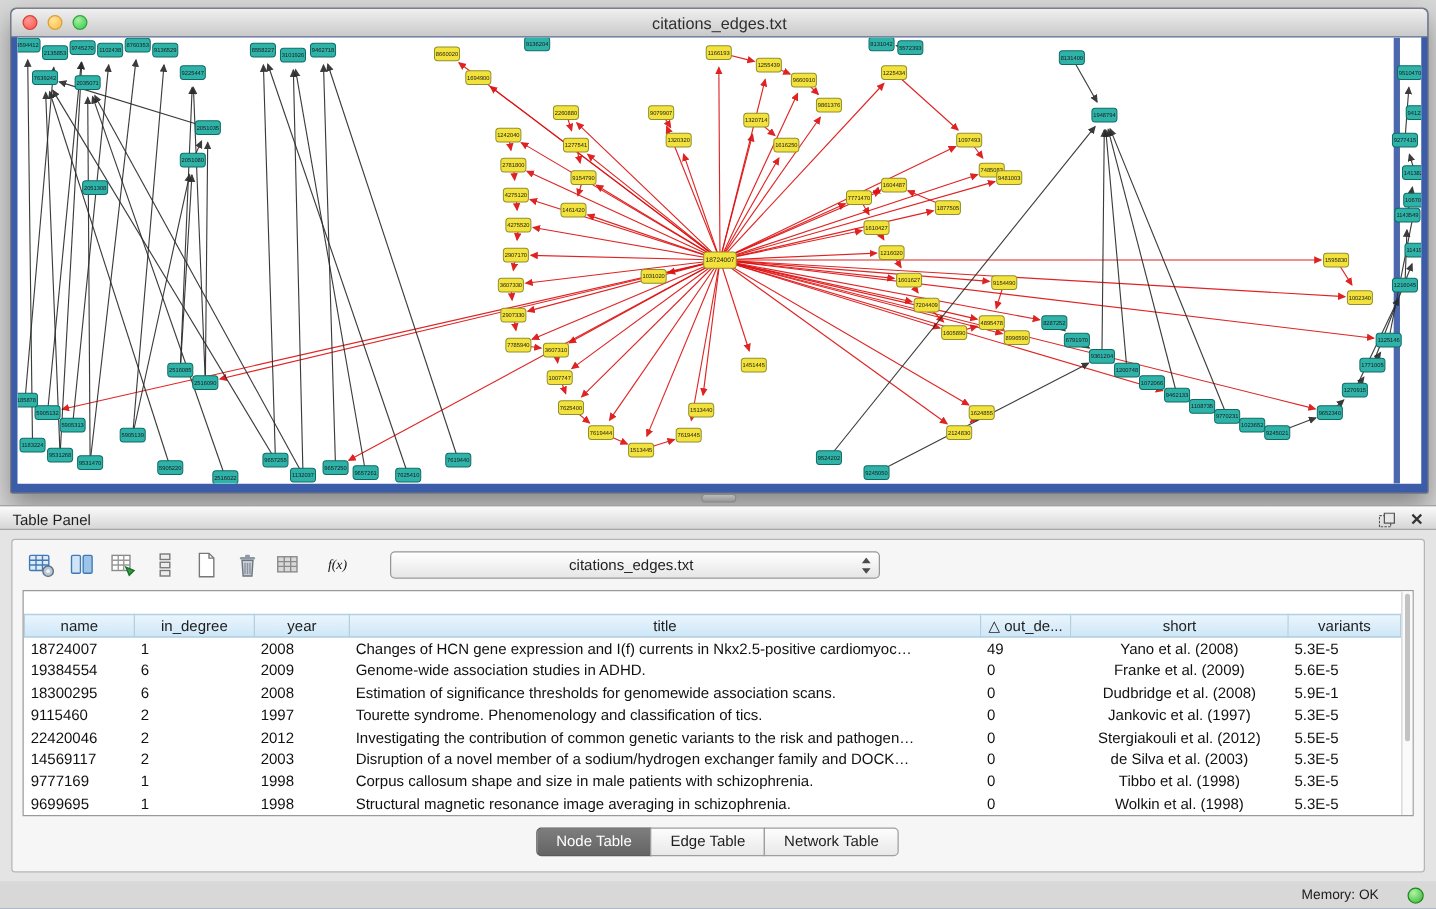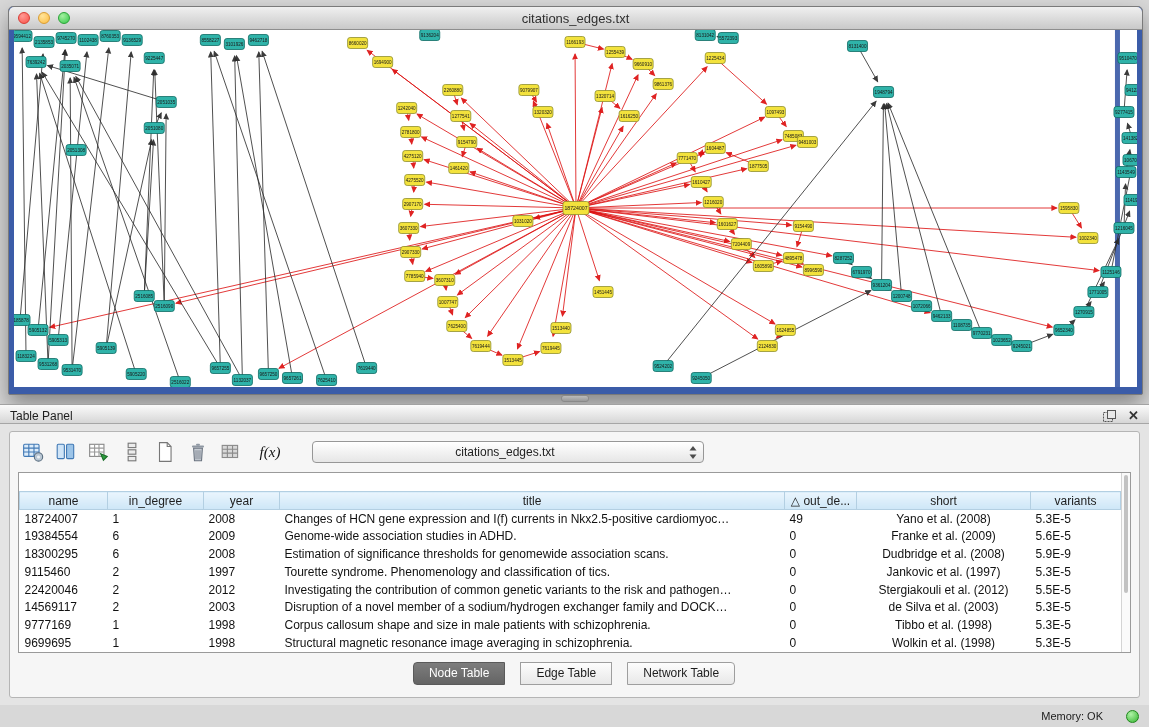--- a/index.html
+++ b/index.html
@@ -27,37 +27,37 @@
   
   .panel-header{position:absolute;left:0;top:404px;width:1149px;height:20px;box-sizing:border-box;
     background:linear-gradient(#fbfbfb,#d6d6d6);border-top:1px solid #a2a2a2;border-bottom:1px solid #a6a6a6;
     display:flex;align-items:flex-end;padding:0 10px;font-size:12px;color:#1e1e1e;}
   .header-icons{margin-left:auto;display:flex;align-items:center;gap:12px;}
   .hicon{cursor:default;display:flex;align-items:center;color:#333;font-size:13px;font-weight:bold;}
   .panel-body{position:absolute;left:0;top:424px;width:1149px;height:281px;background:#e4e4e4;box-sizing:border-box;padding:7px 9px;}
   .panel-content{background:#f6f6f6;border:1px solid #b5b5b5;border-radius:3px;height:100%;box-sizing:border-box;padding:6px 8px 8px;}
   .toolbar{display:flex;align-items:center;gap:7px;padding:2px 2px 8px;}
   .tb-icon{width:26px;height:24px;display:flex;align-items:center;justify-content:center;border-radius:3px;}
-  .fx-btn{font-family:"Liberation Serif",serif;font-style:italic;font-size:15px;color:#111;padding:0 6px;}
+  .fx-btn{font-family:"Liberation Serif",serif;font-style:italic;font-size:11px;color:#111;padding:0 6px;}
   .combobox{margin-left:16px;width:392px;height:22px;box-sizing:border-box;border:1px solid #979797;border-radius:4px;
     background:linear-gradient(#ffffff,#e6e6e6);display:flex;align-items:center;padding:0 6px 0 8px;font-size:12px;box-shadow:inset 0 1px 0 #fff;}
   .combo-label{flex:1;text-align:center;}
   
   .table-wrap{display:flex;border:1px solid #9a9a9a;background:#fff;height:179px;overflow:hidden;}
   table{border-collapse:collapse;table-layout:fixed;width:1104px;font-size:12px;margin-top:18px;}
   th,td{box-sizing:border-box;white-space:nowrap;overflow:hidden;}
   th{background:linear-gradient(#eaf5fd,#cde6f7);border:1px solid #b3cfe2;height:18px;font-weight:normal;color:#1d1d1d;text-align:center;}
   td{height:16px;padding:0 5px;color:#111;}
   .col-name{width:88px}.col-in_degree{width:96px}.col-year{width:76px}.col-title{width:505px}
   .col-out_degree{width:72px}.col-short{width:174px}.col-pagerank{width:90px}
   td.col-short{text-align:center}
   .vscroll{width:15px;background:#fafafa;border-left:1px solid #d4d4d4;position:relative;}
   .vthumb{position:absolute;left:2px;right:2px;top:2px;height:118px;background:#c2c2c2;border-radius:7px;}
   
-  .tabs{display:flex;justify-content:center;margin-top:9px;gap:16px;}
+  .tabs{display:flex;justify-content:center;margin-top:9px;}
   .tab{height:21px;line-height:21px;padding:0 15px;font-size:12px;border:1px solid #9e9e9e;margin-left:-1px;
     background:linear-gradient(#fdfdfd,#e8e8e8);color:#1d1d1d;}
   .tab:first-child{border-radius:4px 0 0 4px;}
   .tab:last-child{border-radius:0 4px 4px 0;}
   .tab.active{background:linear-gradient(#7d7d7d,#646464);color:#fff;border-color:#5a5a5a;}
   
   .statusbar{position:absolute;left:0;bottom:0;width:1149px;height:22px;box-sizing:border-box;
     display:flex;align-items:center;justify-content:flex-end;gap:23px;padding:0 10px;font-size:11px;color:#1c1c1c;}
   .mem-dot{width:11px;height:11px;border-radius:50%;background:radial-gradient(circle at 35% 30%,#b0f3a8,#35b52f);border:1px solid #1f871c;}
 </style>
@@ -796,21 +796,21 @@
               <td class="col-short">Franke et al. (2009)</td>
               <td class="col-pagerank">5.6E-5</td>
             </tr>
             <tr>
               <td class="col-name">18300295</td>
               <td class="col-in_degree">6</td>
               <td class="col-year">2008</td>
               <td class="col-title">Estimation of significance thresholds for genomewide association scans.</td>
               <td class="col-out_degree">0</td>
               <td class="col-short">Dudbridge et al. (2008)</td>
-              <td class="col-pagerank">5.9E-9</td>
+              <td class="col-pagerank">5.9E-1</td>
             </tr>
             <tr>
               <td class="col-name">9115460</td>
               <td class="col-in_degree">2</td>
               <td class="col-year">1997</td>
               <td class="col-title">Tourette syndrome. Phenomenology and classification of tics.</td>
               <td class="col-out_degree">0</td>
               <td class="col-short">Jankovic et al. (1997)</td>
               <td class="col-pagerank">5.3E-5</td>
             </tr>

